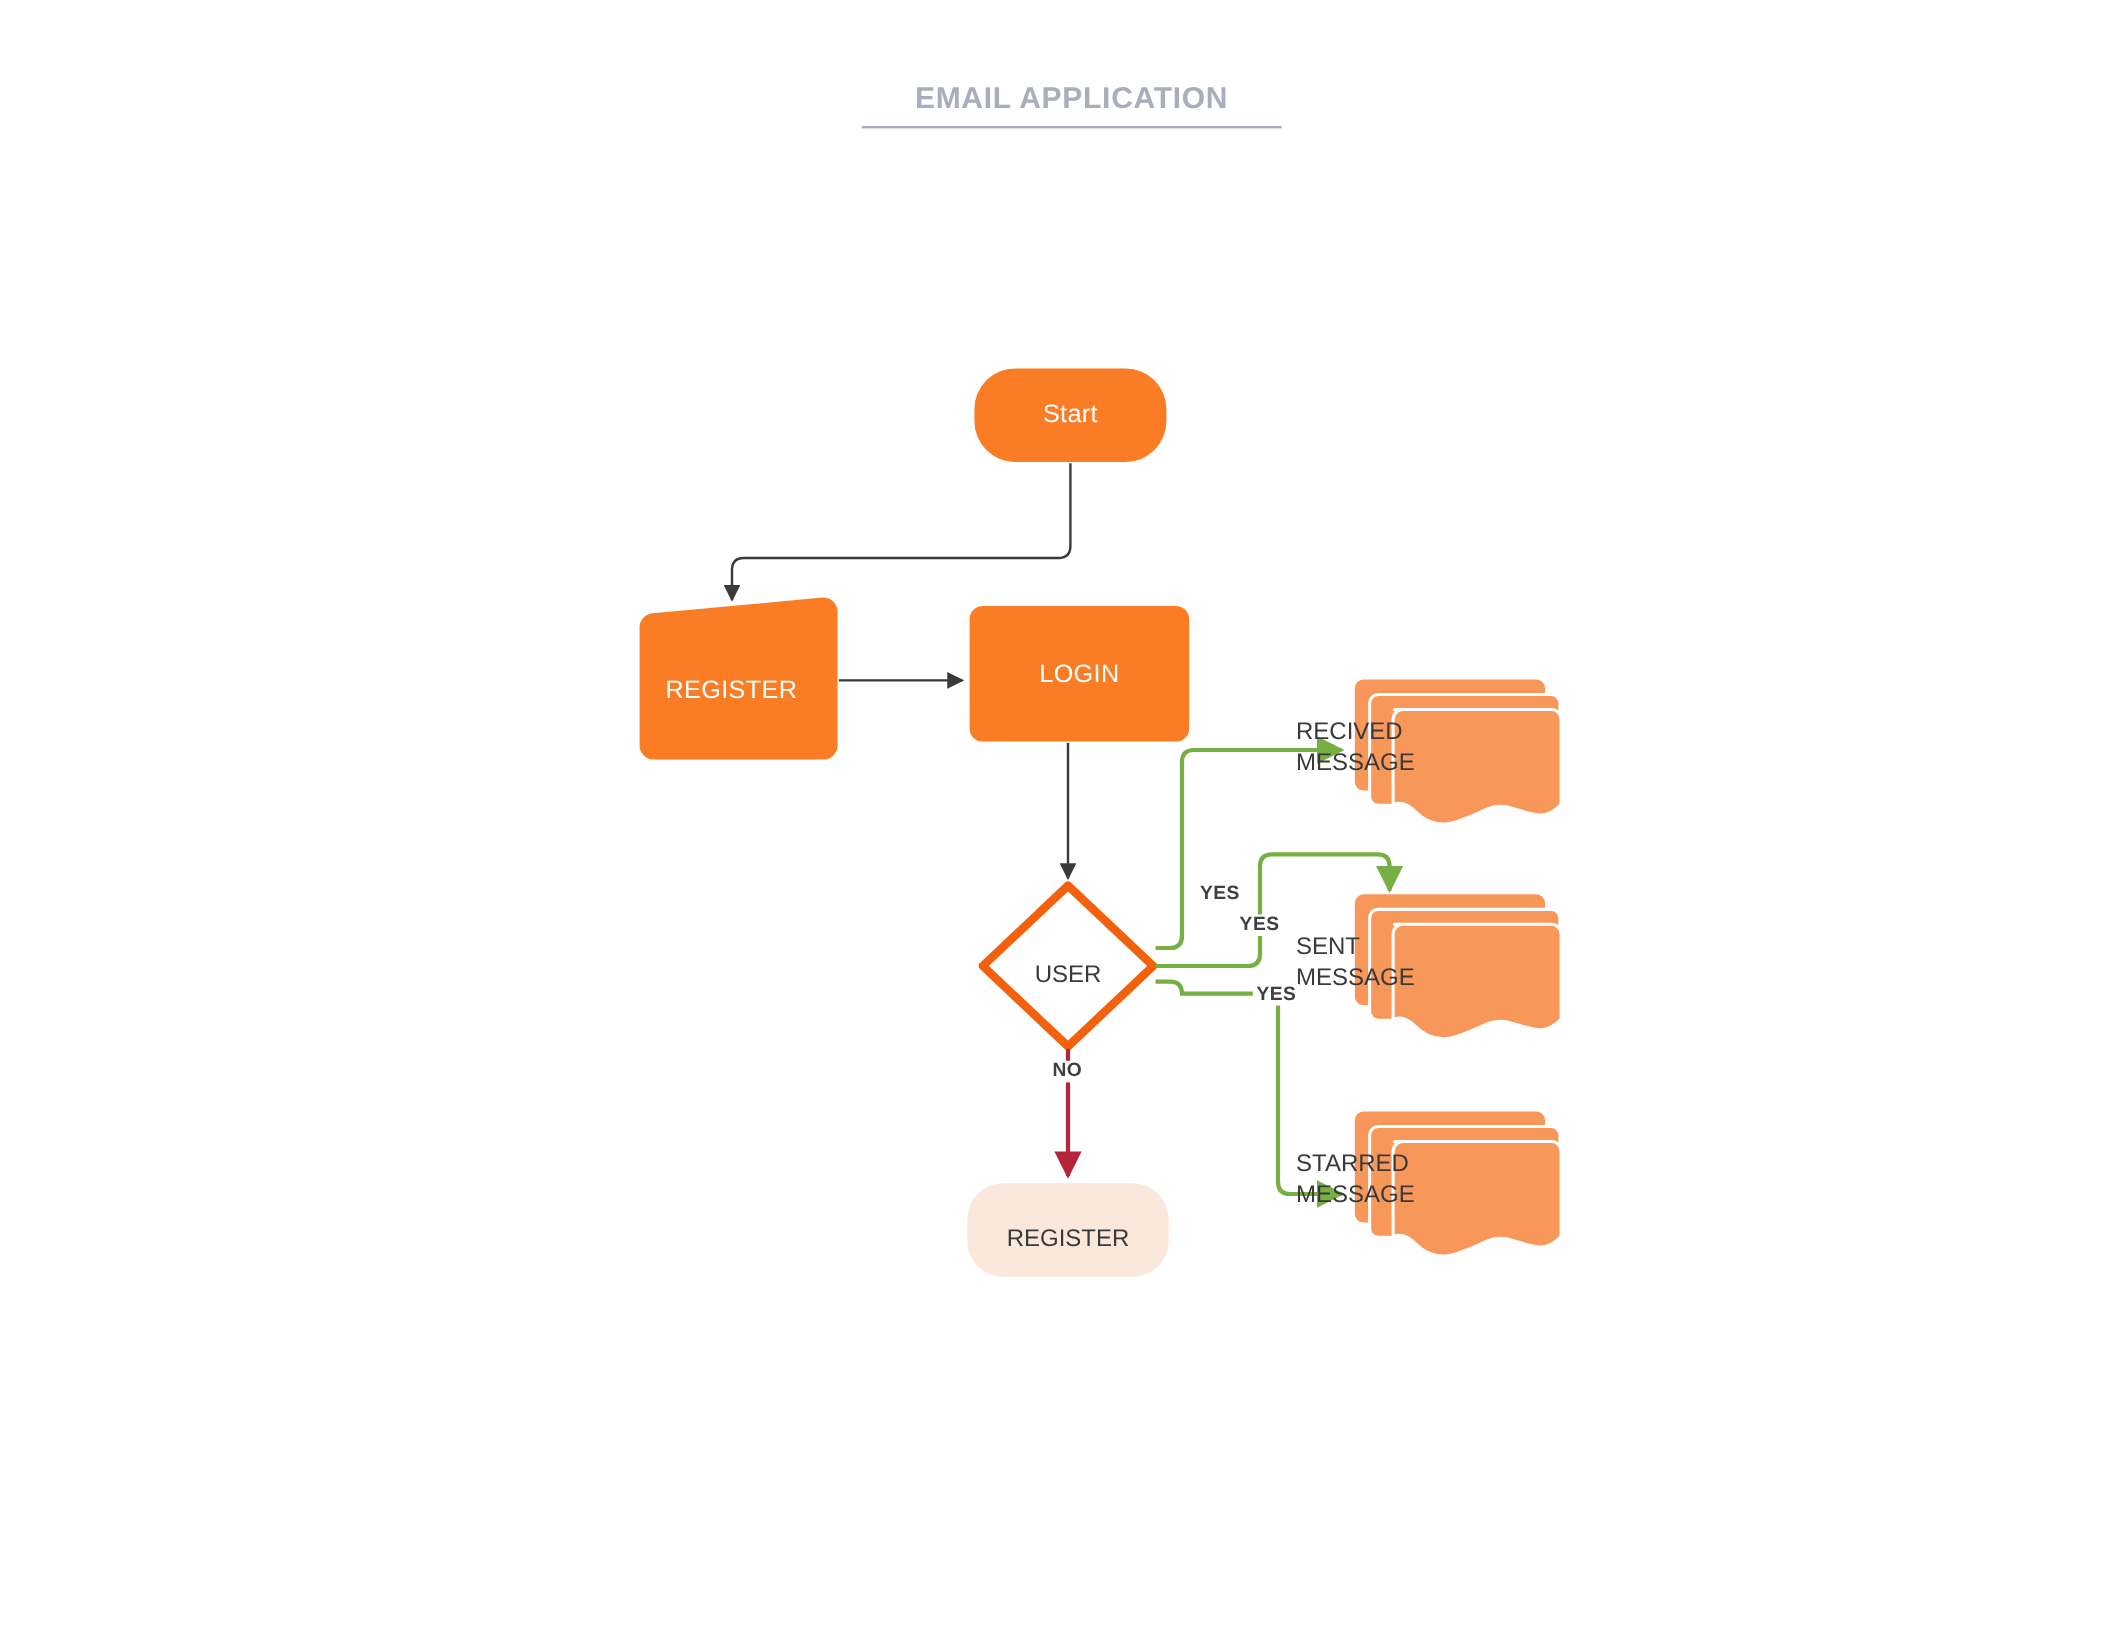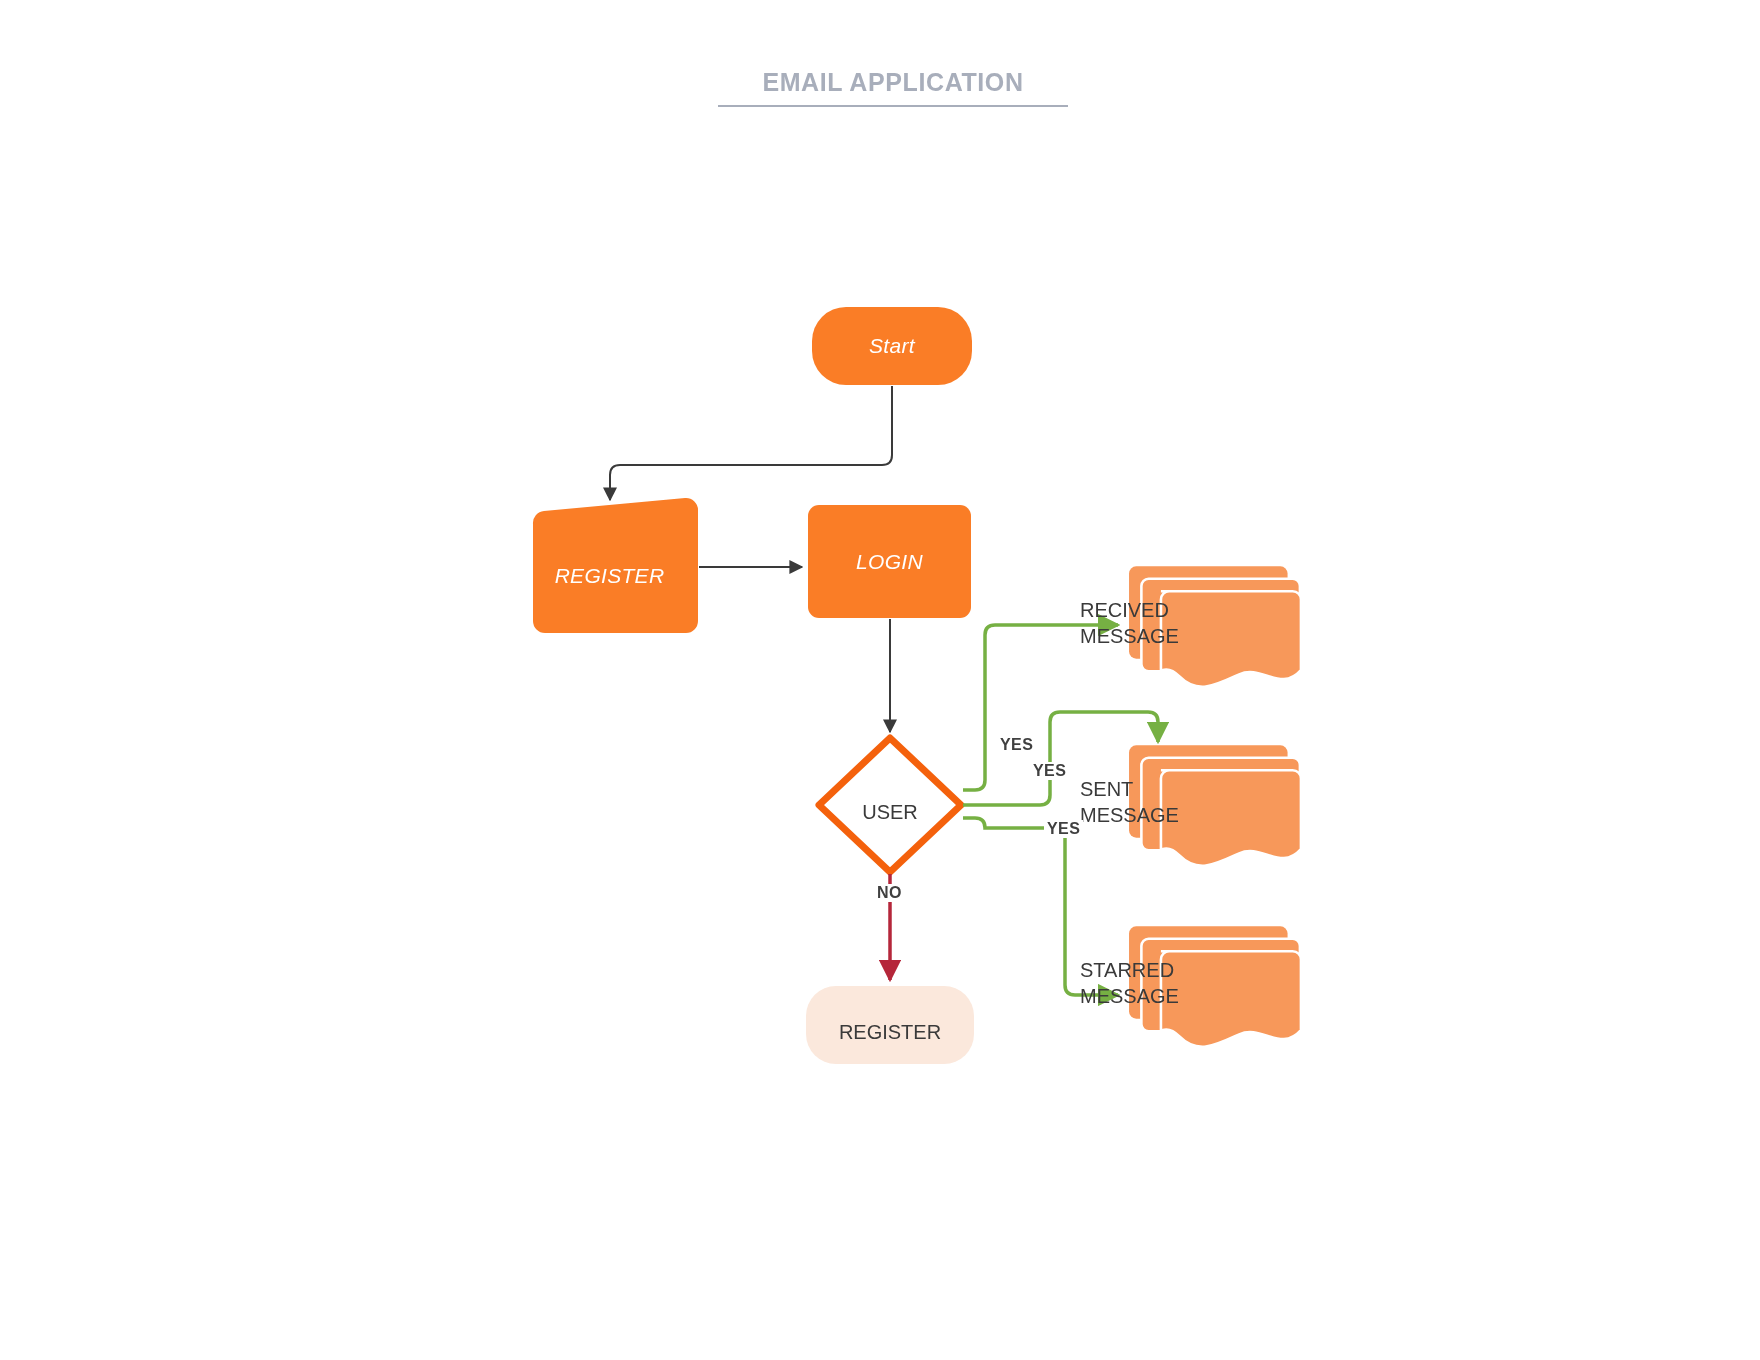--- a/index.html
+++ b/index.html
@@ -50,21 +50,20 @@
   .node {
     position: absolute;
     box-sizing: border-box;
     display: flex;
     align-items: center;
     justify-content: center;
     text-align: center;
   }
 
   .label-italic {
-    font-style: italic;
     color: #ffffff;
     font-size: 21px;
     line-height: 26px;
     letter-spacing: 0.3px;
   }
   .label-dark {
     color: #3a3a3a;
     font-size: 20px;
     line-height: 25px;
     margin-top: 15px;
@@ -77,21 +76,21 @@
     width: 160px;
     height: 78px;
     background: #fa7d26;
     border-radius: 34px;
   }
 
   
   #node-login {
     left: 808px;
     top: 505px;
-    width: 163px;
+    width: 183px;
     height: 113px;
     background: #fa7d26;
     border-radius: 11px;
   }
 
   
   #node-register-label {
     left: 527px;
     top: 556px;
     width: 165px;

